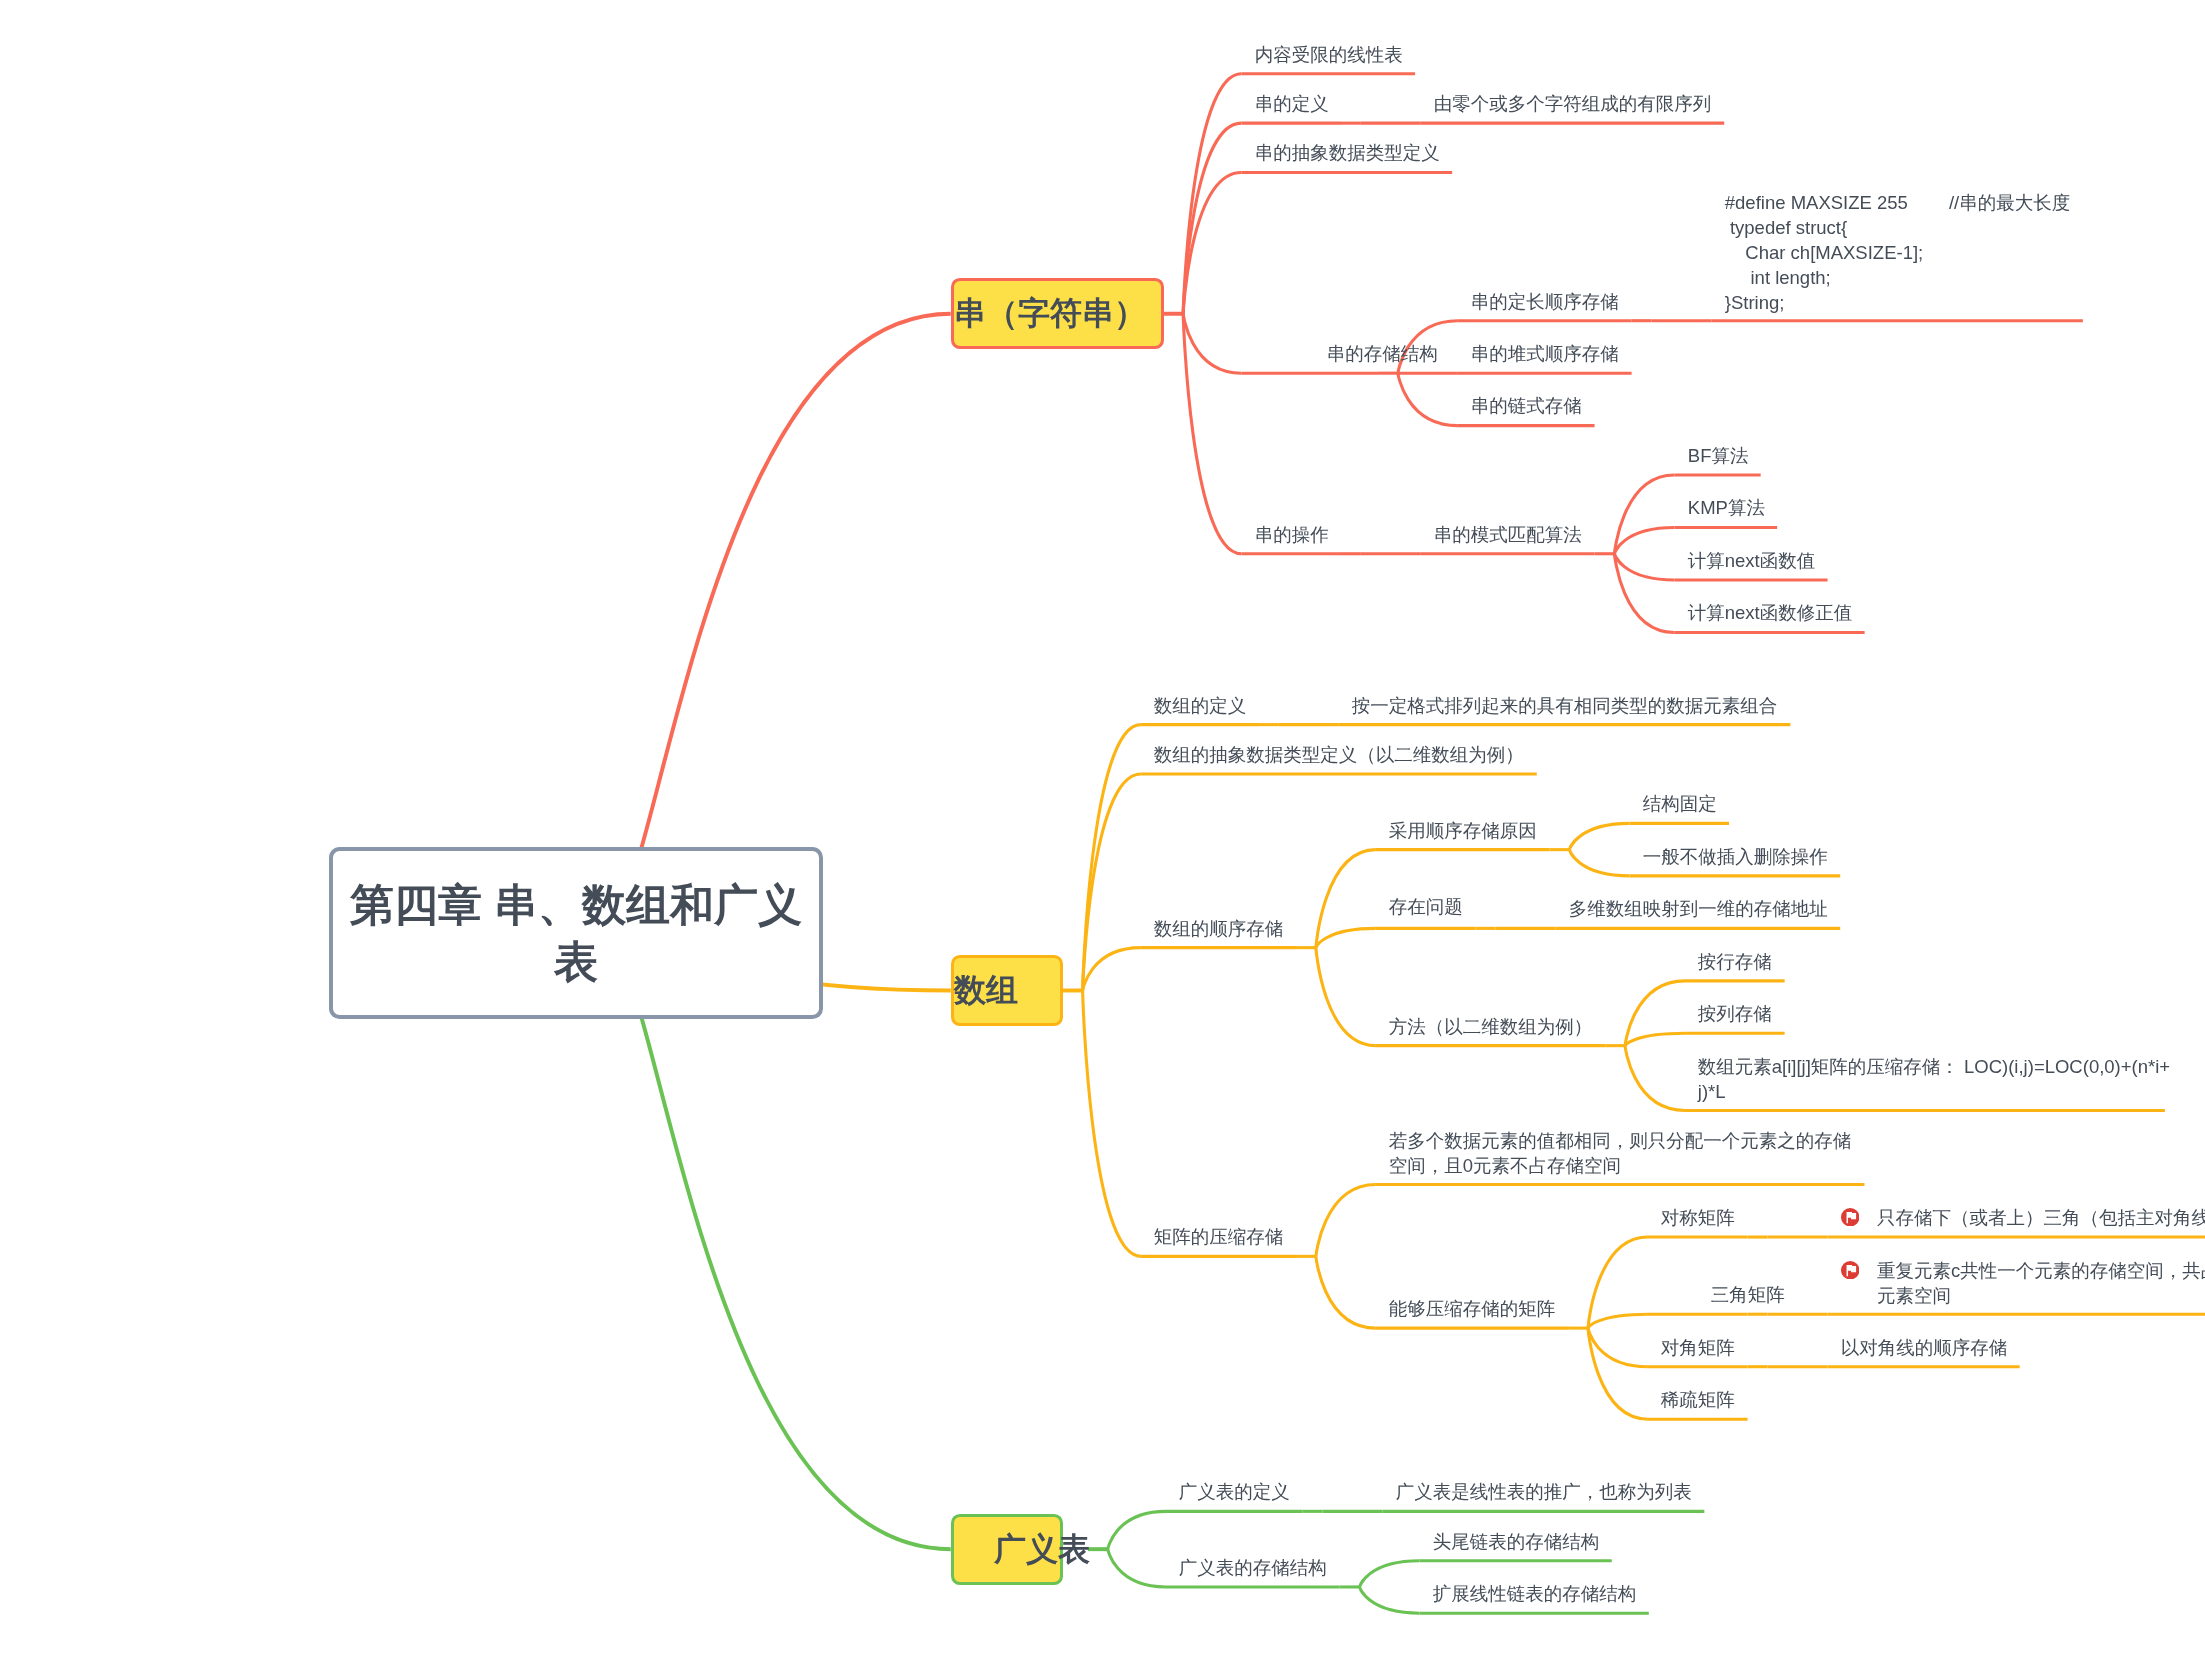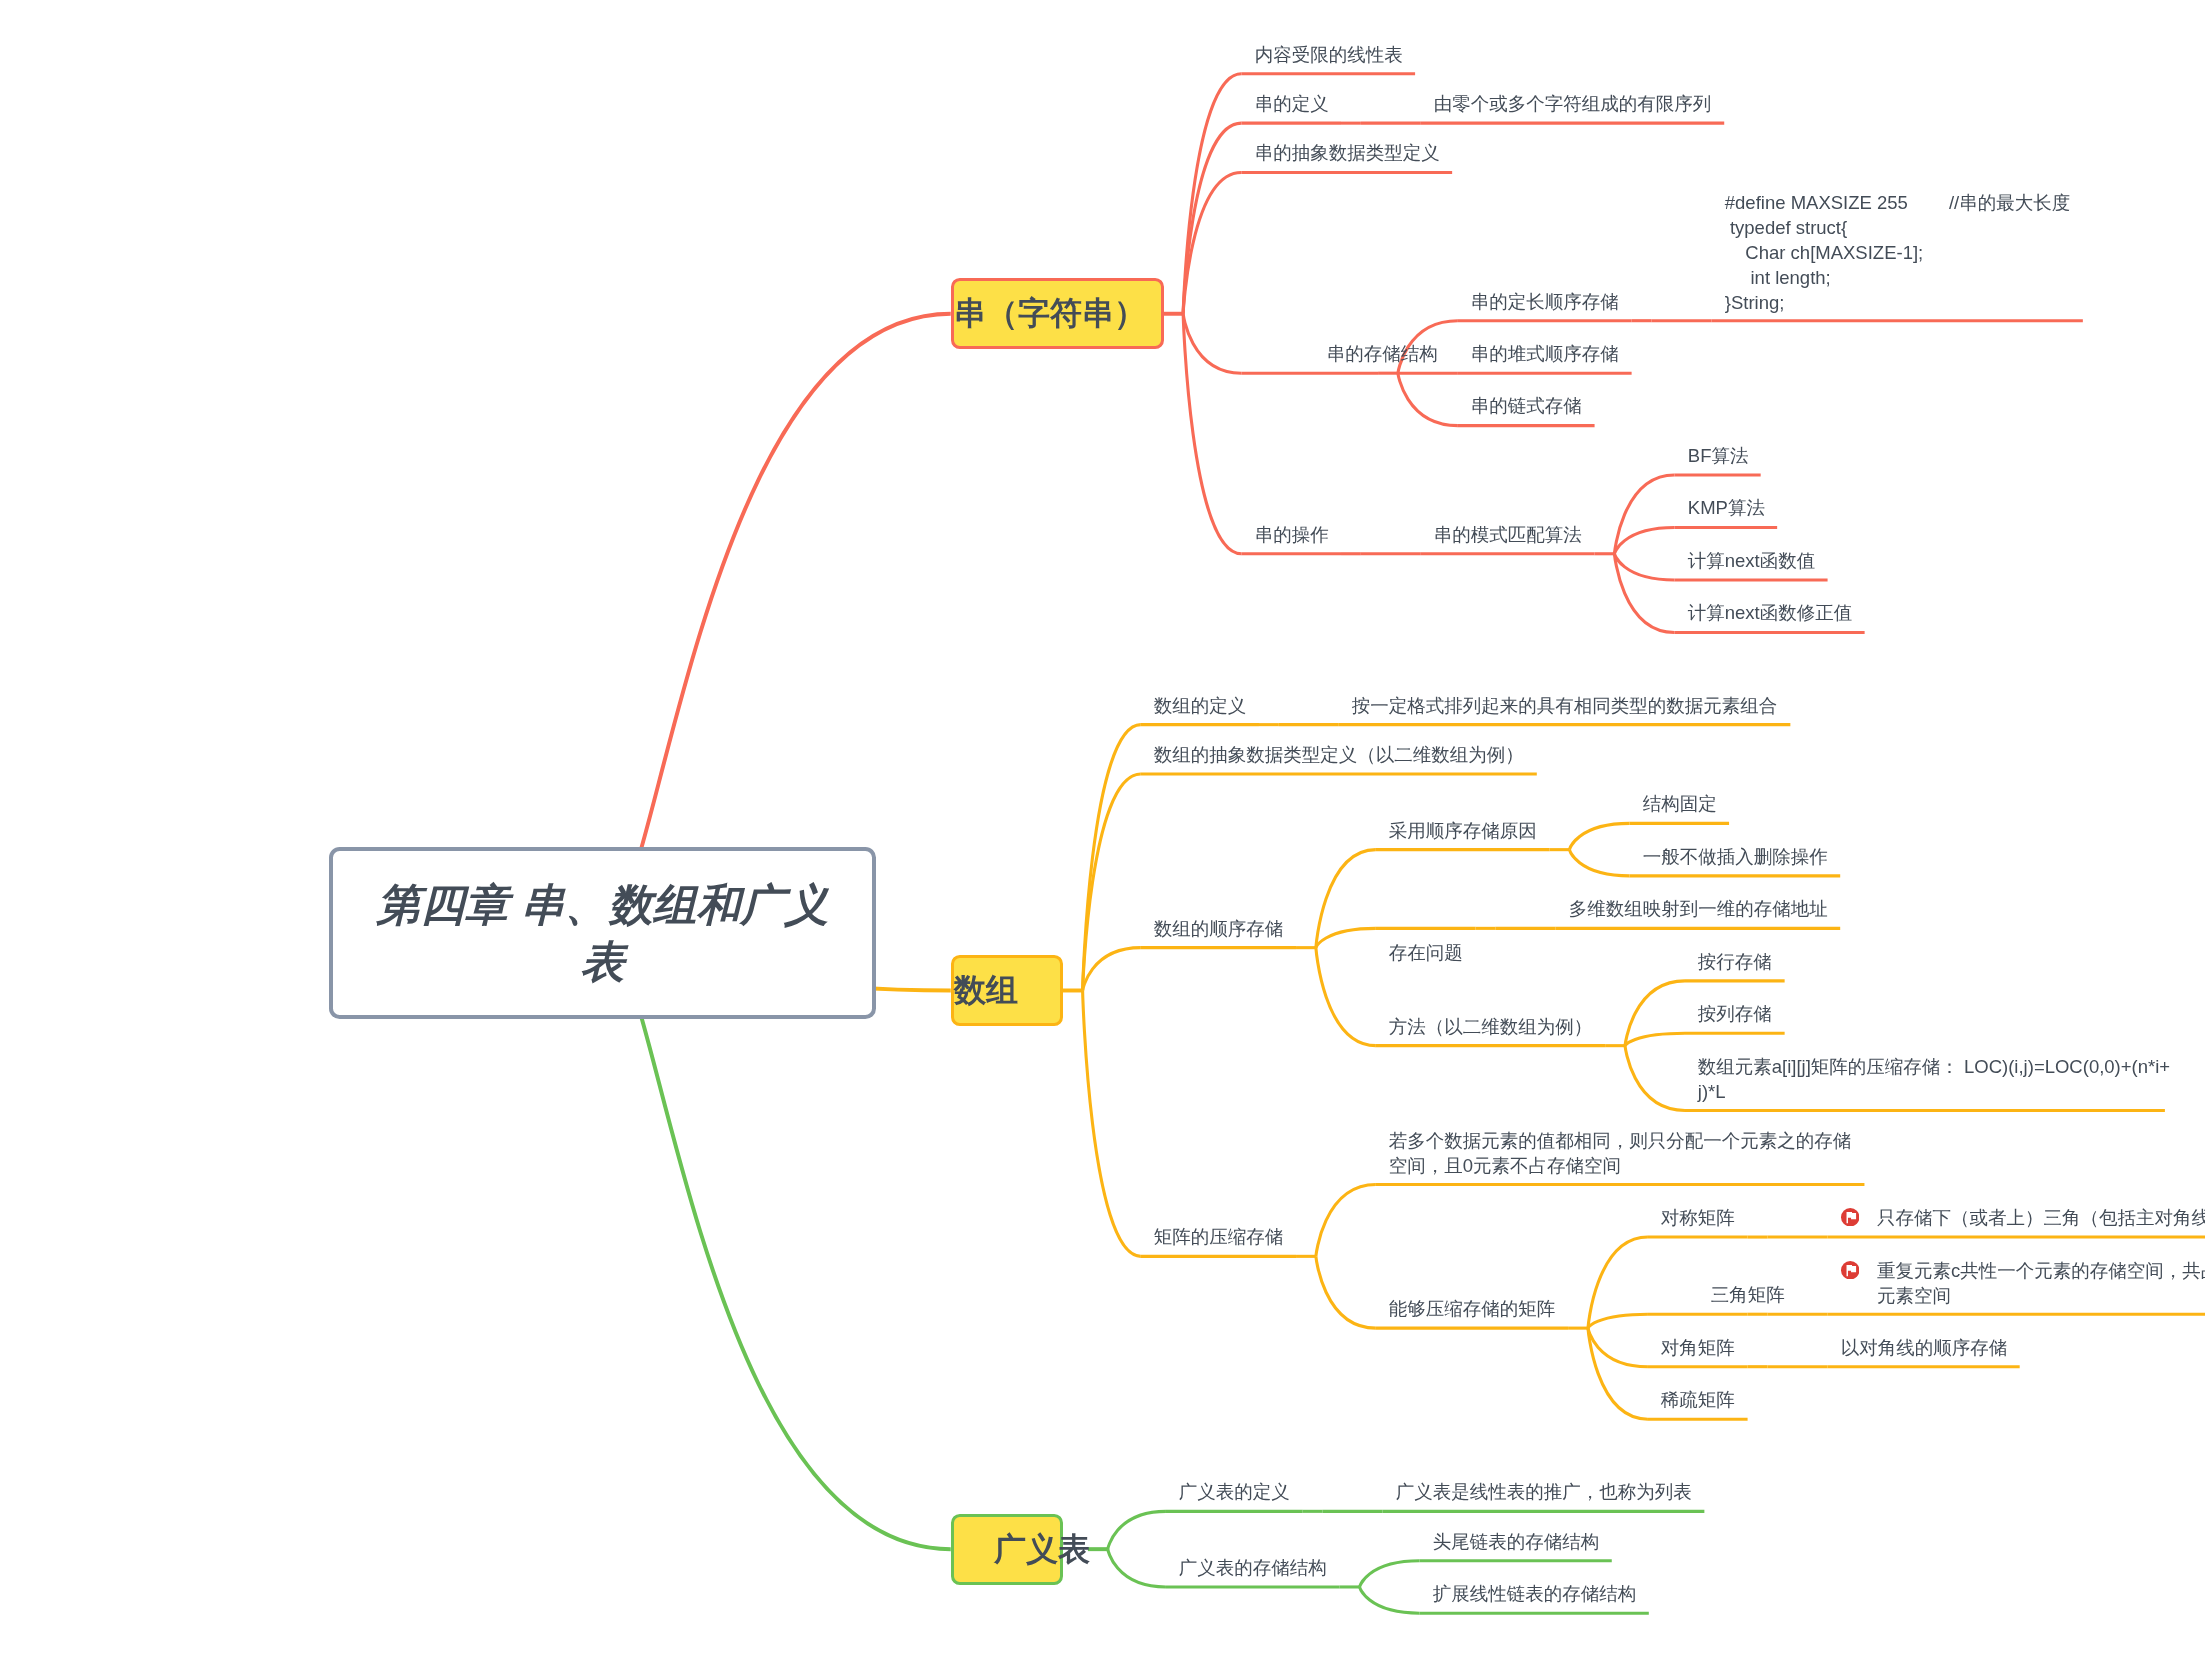--- a/index.html
+++ b/index.html
@@ -125,21 +125,21 @@
     <path d="M3135 3427 H3865" fill="none" stroke="#6ac254" stroke-width="7" stroke-linecap="butt" stroke-linejoin="round"></path>
     <path d="M2512 3512.75 C2512 3512.75 2527.84 3598.5 2644 3598.5" fill="none" stroke="#6ac254" stroke-width="7" stroke-linecap="butt" stroke-linejoin="round"></path>
     <path d="M2644 3598.5 H3038" fill="none" stroke="#6ac254" stroke-width="7" stroke-linecap="butt" stroke-linejoin="round"></path>
     <path d="M3038 3598.5 H3083" fill="none" stroke="#6ac254" stroke-width="7" stroke-linecap="butt" stroke-linejoin="round"></path>
     <path d="M3083 3598.5 C3083 3598.5 3099.32 3539 3219 3539" fill="none" stroke="#6ac254" stroke-width="7" stroke-linecap="butt" stroke-linejoin="round"></path>
     <path d="M3219 3539 H3655" fill="none" stroke="#6ac254" stroke-width="7" stroke-linecap="butt" stroke-linejoin="round"></path>
     <path d="M3083 3598.5 C3083 3598.5 3099.32 3658 3219 3658" fill="none" stroke="#6ac254" stroke-width="7" stroke-linecap="butt" stroke-linejoin="round"></path>
     <path d="M3219 3658 H3739" fill="none" stroke="#6ac254" stroke-width="7" stroke-linecap="butt" stroke-linejoin="round"></path>
   </svg>
 <div id="stage">
-    <div class="topic t-root" style="left: 329px; top: 847px; width: 547px; height: 172px; padding-top: 25px; font-style: italic;"><div>第四章 串、数组和广义</div><div>表</div></div>
+    <div class="topic t-root" style="left: 329px; top: 847px; width: 494px; height: 172px; padding-top: 25px;"><div>第四章 串、数组和广义</div><div>表</div></div>
     <div class="topic t-main" style="left: 951px; top: 278px; width: 213px; height: 71px; border-color: rgb(248, 106, 86); padding-top: 15px;"><span class="lbl">串（字符串）</span></div>
     <div class="topic t-sub" style="left: 1242px; top: 34px; width: 174px; height: 40px;"><span class="lbl">内容受限的线性表</span></div>
     <div class="topic t-sub" style="left: 1242px; top: 83px; width: 100px; height: 40px;"><span class="lbl">串的定义</span></div>
     <div class="topic t-sub" style="left: 1421px; top: 83px; width: 303px; height: 40px;"><span class="lbl">由零个或多个字符组成的有限序列</span></div>
     <div class="topic t-sub" style="left: 1242px; top: 132px; width: 211px; height: 40px;"><span class="lbl">串的抽象数据类型定义</span></div>
     <div class="topic t-sub" style="left: 1314px; top: 333px; width: 137px; height: 40px;"><span class="lbl">串的存储结构</span></div>
     <div class="topic t-sub" style="left: 1458px; top: 281px; width: 174px; height: 40px;"><span class="lbl">串的定长顺序存储</span></div>
     <div class="topic t-sub" style="left: 1712px; top: 182px; width: 371px; height: 139px;"><span class="lbl">#define MAXSIZE 255        //串的最大长度
  typedef struct{
     Char ch[MAXSIZE-1];
@@ -154,21 +154,21 @@
     <div class="topic t-sub" style="left: 1675px; top: 540px; width: 153px; height: 40px;"><span class="lbl">计算next函数值</span></div>
     <div class="topic t-sub" style="left: 1675px; top: 592px; width: 190px; height: 40px;"><span class="lbl">计算next函数修正值</span></div>
     <div class="topic t-main" style="left: 951px; top: 955px; width: 112px; height: 71px; border-color: rgb(252, 180, 20); padding-top: 15px;"><span class="lbl">数组</span></div>
     <div class="topic t-sub" style="left: 1141px; top: 685px; width: 118px; height: 40px;"><span class="lbl">数组的定义</span></div>
     <div class="topic t-sub" style="left: 1141px; top: 734px; width: 396px; height: 40px;"><span class="lbl">数组的抽象数据类型定义（以二维数组为例）</span></div>
     <div class="topic t-sub" style="left: 1339px; top: 685px; width: 452px; height: 40px;"><span class="lbl">按一定格式排列起来的具有相同类型的数据元素组合</span></div>
     <div class="topic t-sub" style="left: 1141px; top: 908px; width: 155px; height: 40px;"><span class="lbl">数组的顺序存储</span></div>
     <div class="topic t-sub" style="left: 1376px; top: 810px; width: 174px; height: 40px;"><span class="lbl">采用顺序存储原因</span></div>
     <div class="topic t-sub" style="left: 1630px; top: 783px; width: 100px; height: 40px;"><span class="lbl">结构固定</span></div>
     <div class="topic t-sub" style="left: 1630px; top: 836px; width: 211px; height: 40px;"><span class="lbl">一般不做插入删除操作</span></div>
-    <div class="topic t-sub" style="left: 1376px; top: 932px; width: 100px; height: 40px;"><span class="lbl">存在问题</span></div>
+    <div class="topic t-sub" style="left: 1376px; top: 888px; width: 100px; height: 40px; font-family: Liberation Mono, monospace;"><span class="lbl">存在问题</span></div>
     <div class="topic t-sub" style="left: 1556px; top: 888px; width: 285px; height: 40px;"><span class="lbl">多维数组映射到一维的存储地址</span></div>
     <div class="topic t-sub" style="left: 1376px; top: 1006px; width: 229px; height: 40px;"><span class="lbl">方法（以二维数组为例）</span></div>
     <div class="topic t-sub" style="left: 1685px; top: 941px; width: 100px; height: 40px;"><span class="lbl">按行存储</span></div>
     <div class="topic t-sub" style="left: 1685px; top: 993px; width: 100px; height: 40px;"><span class="lbl">按列存储</span></div>
     <div class="topic t-sub" style="left: 1685px; top: 1046px; width: 480px; height: 65px;"><span class="lbl">数组元素a[i][j]矩阵的压缩存储： LOC)(i,j)=LOC(0,0)+(n*i+
 j)*L</span></div>
     <div class="topic t-sub" style="left: 1141px; top: 1216px; width: 155px; height: 40px;"><span class="lbl">矩阵的压缩存储</span></div>
     <div class="topic t-sub" style="left: 1376px; top: 1120px; width: 489px; height: 65px;"><span class="lbl">若多个数据元素的值都相同，则只分配一个元素之的存储
 空间，且0元素不占存储空间</span></div>
     <div class="topic t-sub" style="left: 1376px; top: 1288px; width: 192px; height: 40px;"><span class="lbl">能够压缩存储的矩阵</span></div>

